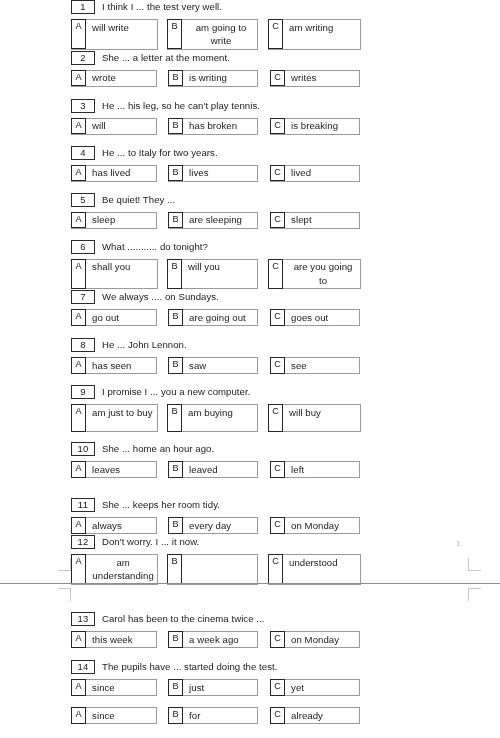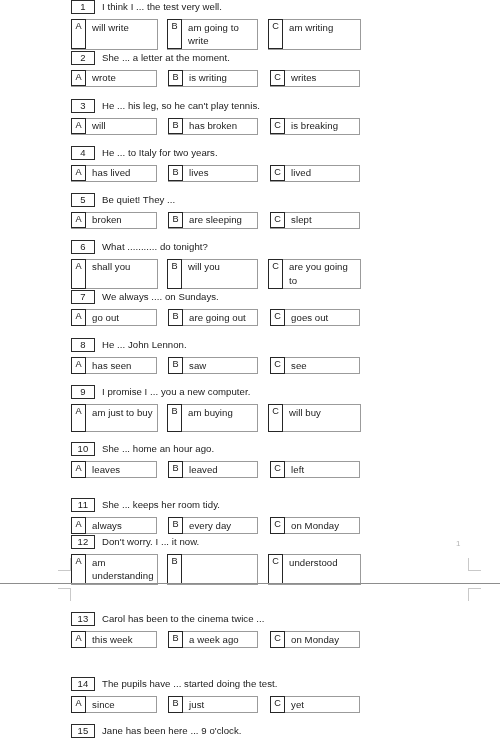--- a/index.html
+++ b/index.html
@@ -96,21 +96,21 @@
   .gap-bc { width: 12px; }
 
   
   .wide .w-a { width: 88px; }
   .wide .w-b { width: 92px; }
   .wide .w-c { width: 94px; }
   .wide .gap-ab { width: 9px; }
   .wide .gap-bc { width: 10px; }
 
   .two-line .opt { min-height: 28px; }
-  .two-line .opt-text { white-space: normal; }
+  .two-line .opt-text { white-space: normal; text-align: center; }
 
   
   .break-rule {
     position: absolute;
     left: 0;
     width: 500px;
     height: 1px;
     background: #8d8d8d;
   }
   .crop {
@@ -233,21 +233,21 @@
         </div>
       </div>
       <div style="margin-bottom: 11px;">
         <div class="q-row">
           <div class="q-num">5</div>
           <div class="q-text">Be quiet! They ...</div>
         </div>
         <div class="opt-row" style="margin-top: 4px;">
           <div class="opt w-a">
             <div class="opt-letter">A</div>
-            <div class="opt-text">broken</div>
+            <div class="opt-text">sleep</div>
           </div>
           <div class="gap-ab"></div>
           <div class="opt w-b">
             <div class="opt-letter">B</div>
             <div class="opt-text">are sleeping</div>
           </div>
           <div class="gap-bc"></div>
           <div class="opt w-c">
             <div class="opt-letter">C</div>
             <div class="opt-text">slept</div>
@@ -424,21 +424,21 @@
       <i class="v"></i>
     </div>
   <div class="crop tr" style="left:468px; top:588px;">
       <i class="h"></i>
       <i class="v"></i>
     </div>
 
   <div class="page-number" style="left:456px; top:539px;">1</div>
 
   <div class="content" id="page-two-content" style="top:612px;">
-      <div style="margin-bottom: 29px;">
+      <div style="margin-bottom: 12px;">
         <div class="q-row">
           <div class="q-num">13</div>
           <div class="q-text">Carol has been to the cinema twice ...</div>
         </div>
         <div class="opt-row" style="margin-top: 4px;">
           <div class="opt w-a">
             <div class="opt-letter">A</div>
             <div class="opt-text">this week</div>
           </div>
           <div class="gap-ab"></div>
@@ -469,24 +469,20 @@
             <div class="opt-text">just</div>
           </div>
           <div class="gap-bc"></div>
           <div class="opt w-c">
             <div class="opt-letter">C</div>
             <div class="opt-text">yet</div>
           </div>
         </div>
       </div>
       <div style="margin-bottom: 11px;">
-        <div class="q-row">
-          <div class="q-num">15</div>
-          <div class="q-text">Jane has been here ... 9 o'clock.</div>
-        </div>
         <div class="opt-row" style="margin-top: 4px;">
           <div class="opt w-a">
             <div class="opt-letter">A</div>
             <div class="opt-text">since</div>
           </div>
           <div class="gap-ab"></div>
           <div class="opt w-b">
             <div class="opt-letter">B</div>
             <div class="opt-text">for</div>
           </div>

